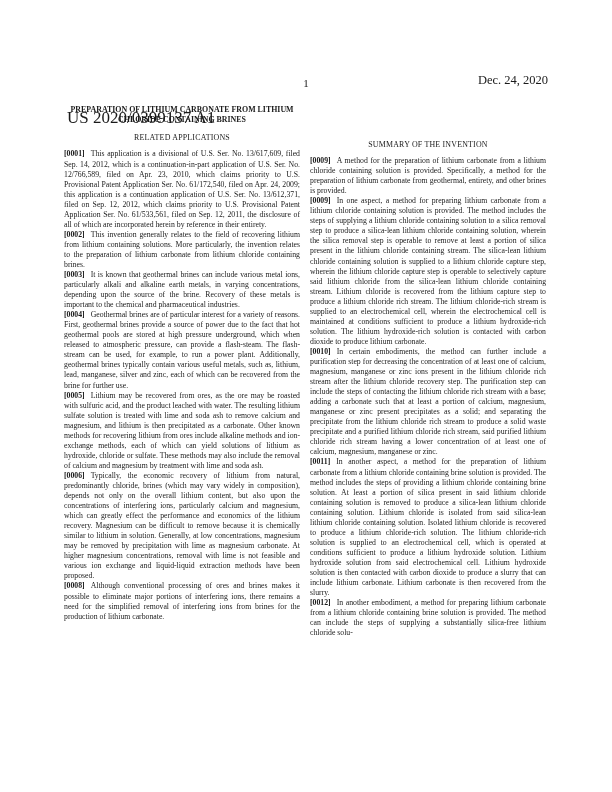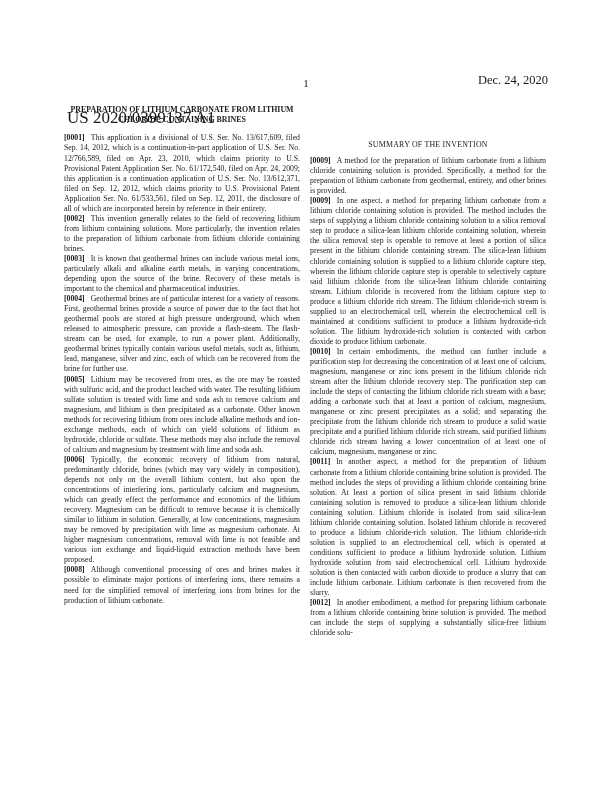--- a/index.html
+++ b/index.html
@@ -20,20 +20,21 @@
 </head>
 <body>
 
 <div class="hdr-left">US 2020/0399137 A1</div>
 <div class="hdr-right">Dec. 24, 2020</div>
 <div class="page-num">1</div>
 
 <div class="col left">
   <p class="title">PREPARATION OF LITHIUM CARBONATE FROM LITHIUM CHLORIDE CONTAINING BRINES</p>
 
+  <p class="heading first">RELATED APPLICATIONS</p>
   <p class="para"><span class="pnum">[0001]</span><span>This application is a divisional of U.S. Ser. No. 13/617,609, filed Sep. 14, 2012, which is a continuation-in-part application of U.S. Ser. No. 12/766,589, filed on Apr. 23, 2010, which claims priority to U.S. Provisional Patent Application Ser. No. 61/172,540, filed on Apr. 24, 2009; this application is a continuation application of U.S. Ser. No. 13/612,371, filed on Sep. 12, 2012, which claims priority to U.S. Provisional Patent Application Ser. No. 61/533,561, filed on Sep. 12, 2011, the disclosure of all of which are incorporated herein by reference in their entirety.</span></p>
 
   <p class="para"><span class="pnum">[0002]</span><span>This invention generally relates to the field of recovering lithium from lithium containing solutions. More particularly, the invention relates to the preparation of lithium carbonate from lithium chloride containing brines.</span></p>
 
   <p class="para"><span class="pnum">[0003]</span><span>It is known that geothermal brines can include various metal ions, particularly alkali and alkaline earth metals, in varying concentrations, depending upon the source of the brine. Recovery of these metals is important to the chemical and pharmaceutical industries.</span></p>
   <p class="para"><span class="pnum">[0004]</span><span>Geothermal brines are of particular interest for a variety of reasons. First, geothermal brines provide a source of power due to the fact that hot geothermal pools are stored at high pressure underground, which when released to atmospheric pressure, can provide a flash-steam. The flash-stream can be used, for example, to run a power plant. Additionally, geothermal brines typically contain various useful metals, such as, lithium, lead, manganese, silver and zinc, each of which can be recovered from the brine for further use.</span></p>
   <p class="para"><span class="pnum">[0005]</span><span>Lithium may be recovered from ores, as the ore may be roasted with sulfuric acid, and the product leached with water. The resulting lithium sulfate solution is treated with lime and soda ash to remove calcium and magnesium, and lithium is then precipitated as a carbonate. Other known methods for recovering lithium from ores include alkaline methods and ion-exchange methods, each of which can yield solutions of lithium as hydroxide, chloride or sulfate. These methods may also include the removal of calcium and magnesium by treatment with lime and soda ash.</span></p>
   <p class="para"><span class="pnum">[0006]</span><span>Typically, the economic recovery of lithium from natural, predominantly chloride, brines (which may vary widely in composition), depends not only on the overall lithium content, but also upon the concentrations of interfering ions, particularly calcium and magnesium, which can greatly effect the performance and economics of the lithium recovery. Magnesium can be difficult to remove because it is chemically similar to lithium in solution. Generally, at low concentrations, magnesium may be removed by precipitation with lime as magnesium carbonate. At higher magnesium concentrations, removal with lime is not feasible and various ion exchange and liquid-liquid extraction methods have been proposed.</span></p>
   <p class="para"><span class="pnum">[0008]</span><span>Although conventional processing of ores and brines makes it possible to eliminate major portions of interfering ions, there remains a need for the simplified removal of interfering ions from brines for the production of lithium carbonate.</span></p>
 </div>

